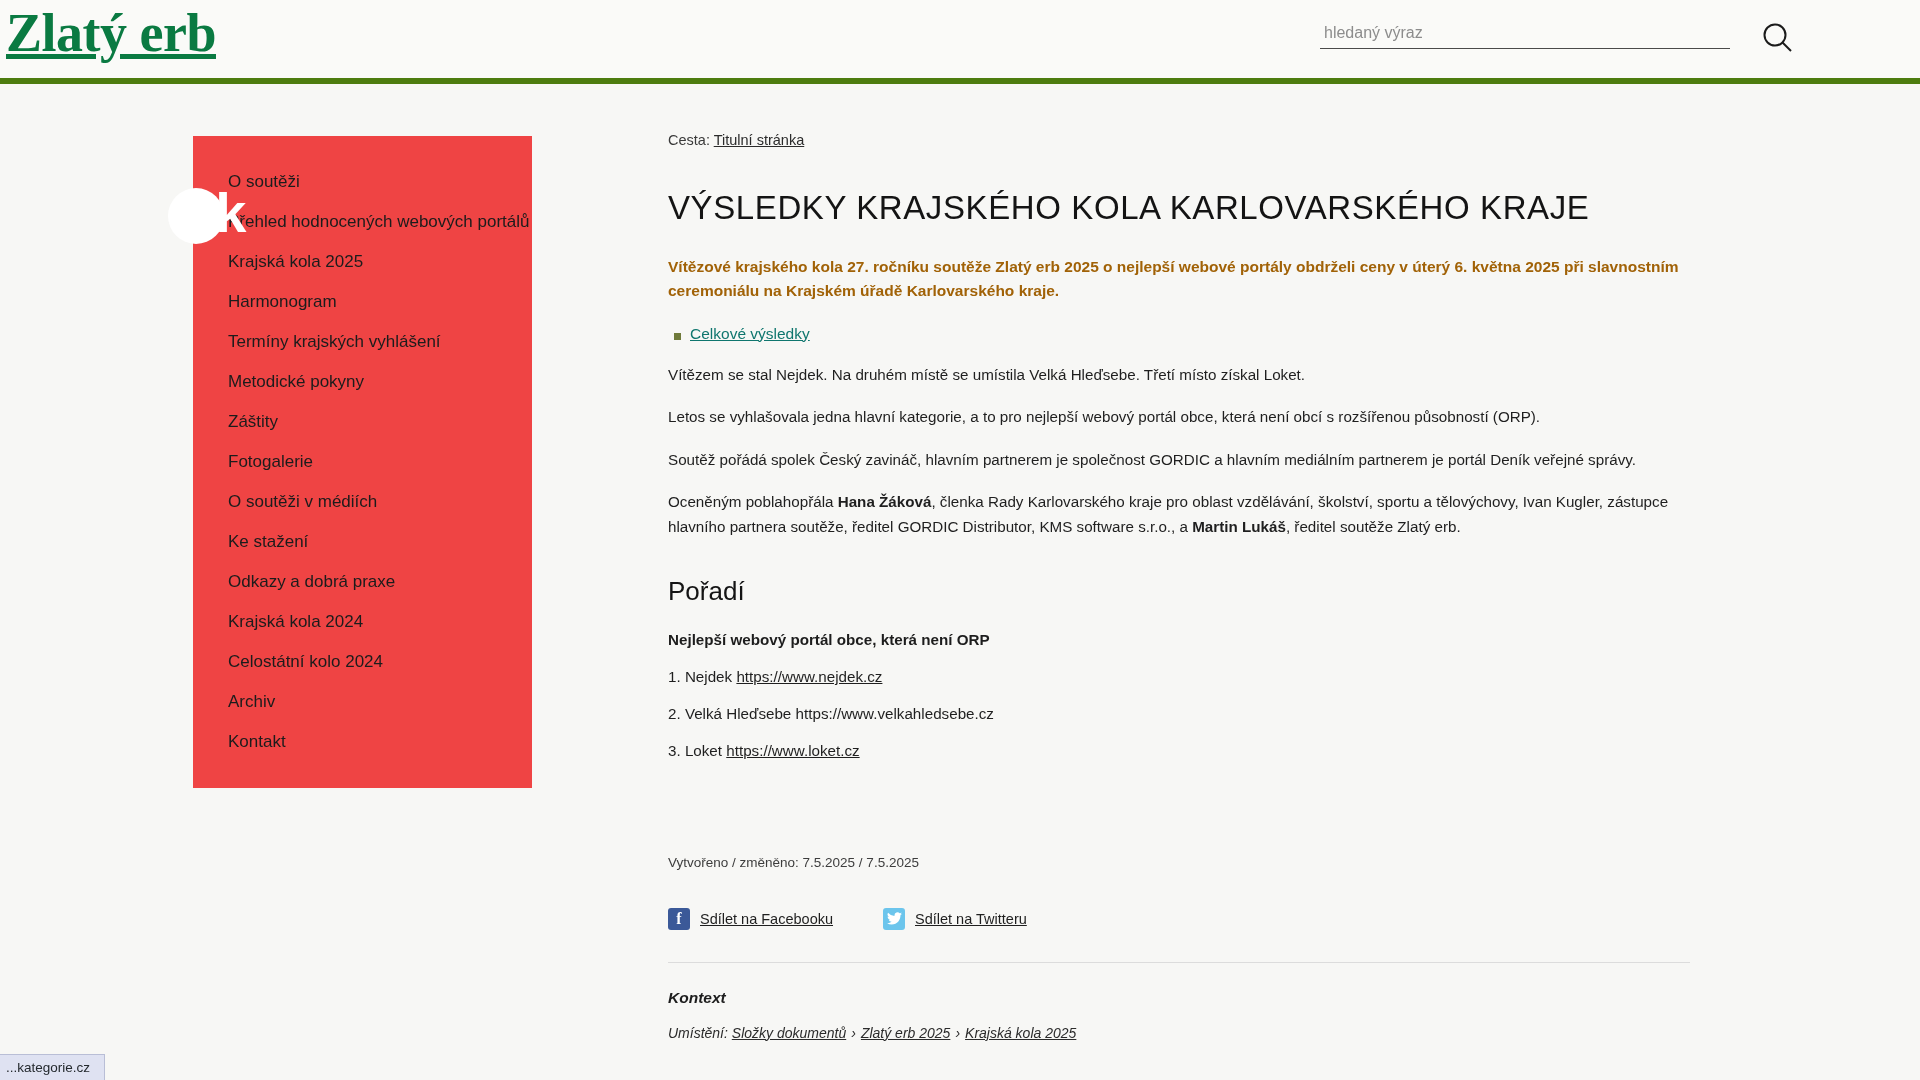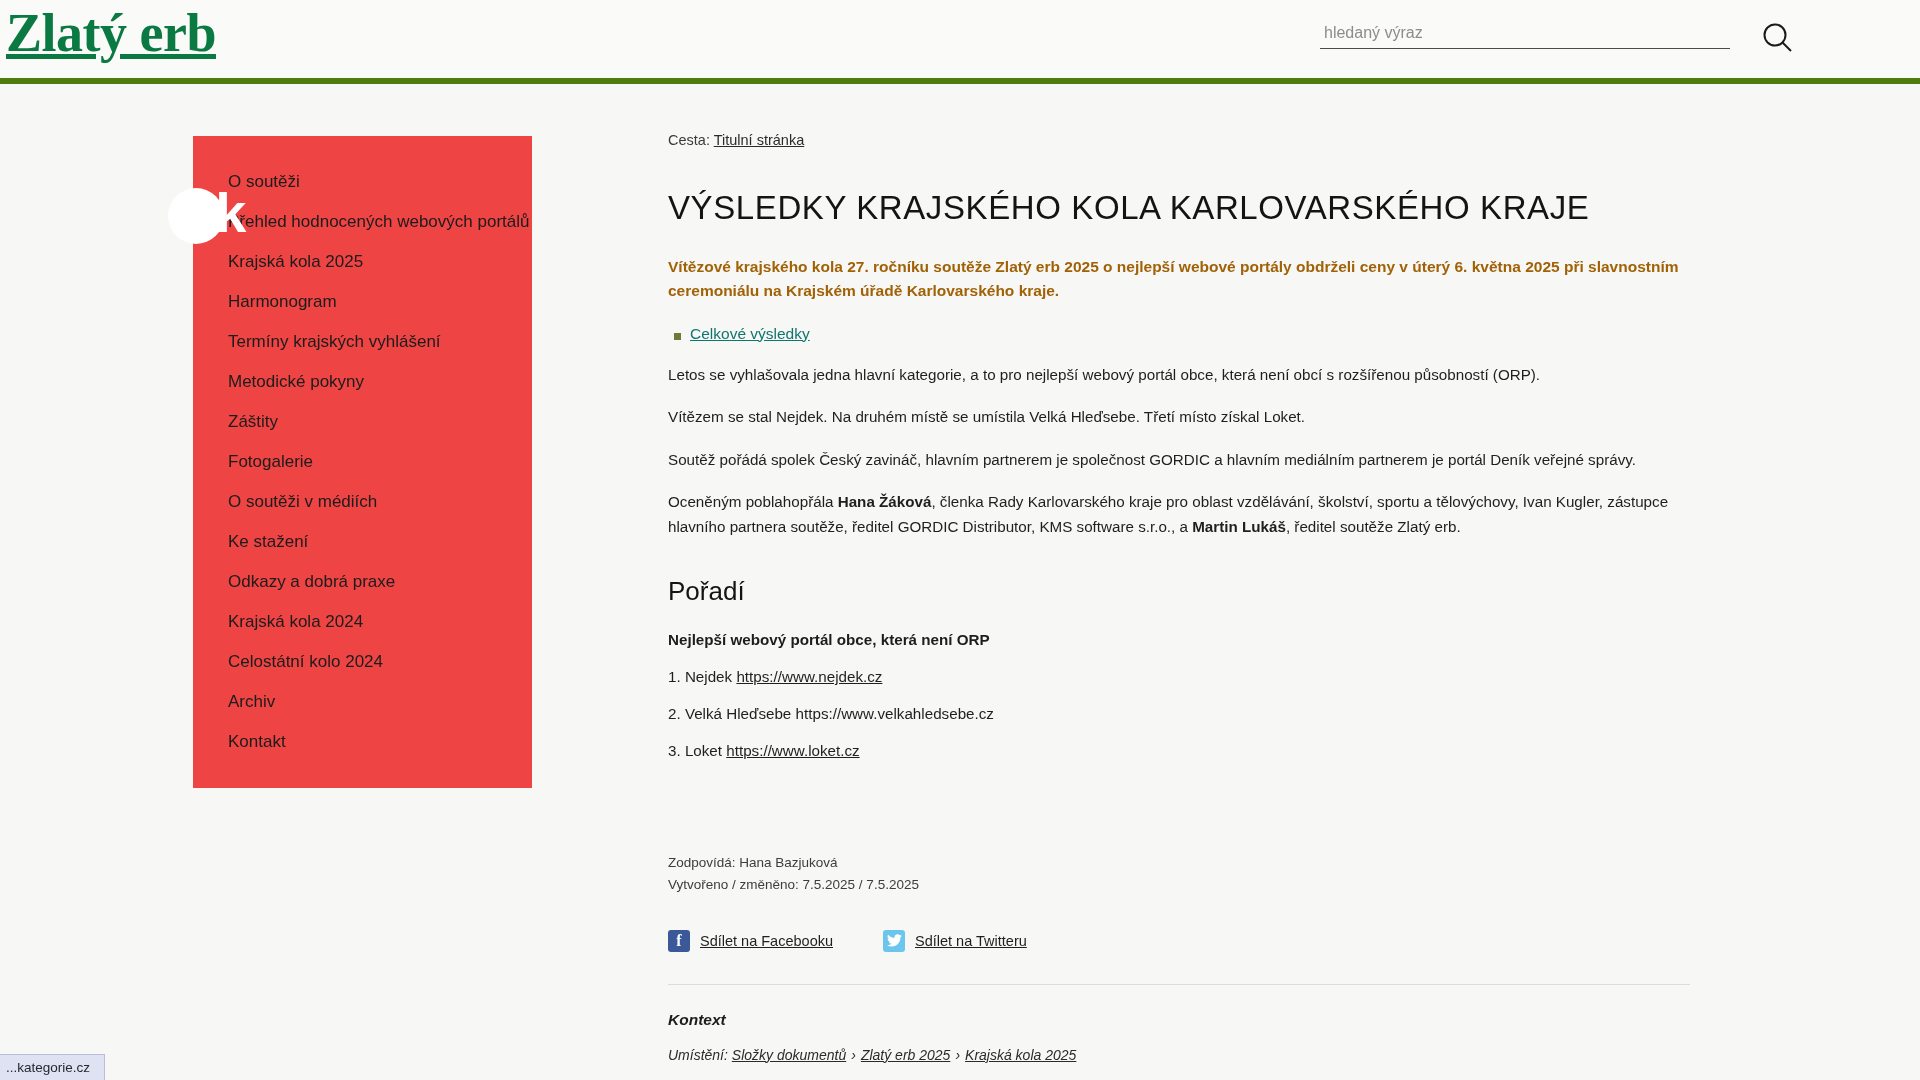--- a/index.html
+++ b/index.html
@@ -289,36 +289,35 @@
     <h1 id="page-title">VÝSLEDKY KRAJSKÉHO KOLA KARLOVARSKÉHO KRAJE</h1>
 
     <p class="intro-text">Vítězové krajského kola 27. ročníku soutěže Zlatý erb 2025 o nejlepší webové portály obdrželi ceny v úterý 6. května 2025 při slavnostním ceremoniálu na Krajském úřadě Karlovarského kraje.</p>
 
     <ul id="results-list">
       <li>
         <a href="#">Celkové výsledky</a>
       </li>
     </ul>
 
+    <p class="body-text">Vítězem se stal Nejdek. Na druhém místě se umístila Velká Hleďsebe. Třetí místo získal Loket.</p>
     <p class="body-text">Letos se vyhlašovala jedna hlavní kategorie, a to pro nejlepší webový portál obce, která není obcí s rozšířenou působností (ORP).</p>
-    <p class="body-text">Vítězem se stal Nejdek. Na druhém místě se umístila Velká Hleďsebe. Třetí místo získal Loket.</p>
     <p class="body-text">Soutěž pořádá spolek Český zavináč, hlavním partnerem je společnost GORDIC a hlavním mediálním partnerem je portál Deník veřejné správy.</p>
 
     <p class="body-text"><span>Oceněným poblahopřála </span><b>Hana Žáková</b><span>, členka Rady Karlovarského kraje pro oblast vzdělávání, školství, sportu a tělovýchovy, Ivan Kugler, zástupce hlavního partnera soutěže, ředitel GORDIC Distributor, KMS software s.r.o., a </span><b>Martin Lukáš</b><span>, ředitel soutěže Zlatý erb.</span></p>
 
     <h2 id="section-poradi">Pořadí</h2>
 
     <p id="category-heading">Nejlepší webový portál obce, která není ORP</p>
 
     <p class="rank-row"><span>1. Nejdek </span><a href="#">https://www.nejdek.cz</a></p>
     <p class="rank-row"><span>2. Velká Hleďsebe </span><span class="plain-url">https://www.velkahledsebe.cz</span></p>
     <p class="rank-row"><span>3. Loket </span><a href="#">https://www.loket.cz</a></p>
 
     <div id="meta-block">
-      <div class="meta-line">Zodpovídá: Hana Bazjuková</div>
       <div class="meta-line">Vytvořeno / změněno: 7.5.2025 / 7.5.2025</div>
     </div>
 
     <div id="share-row">
       <a class="share-link" href="#">
         <span class="share-icon fb-icon">
             <span>f</span>
           </span>
         <span class="share-label">Sdílet na Facebooku</span>
       </a>

